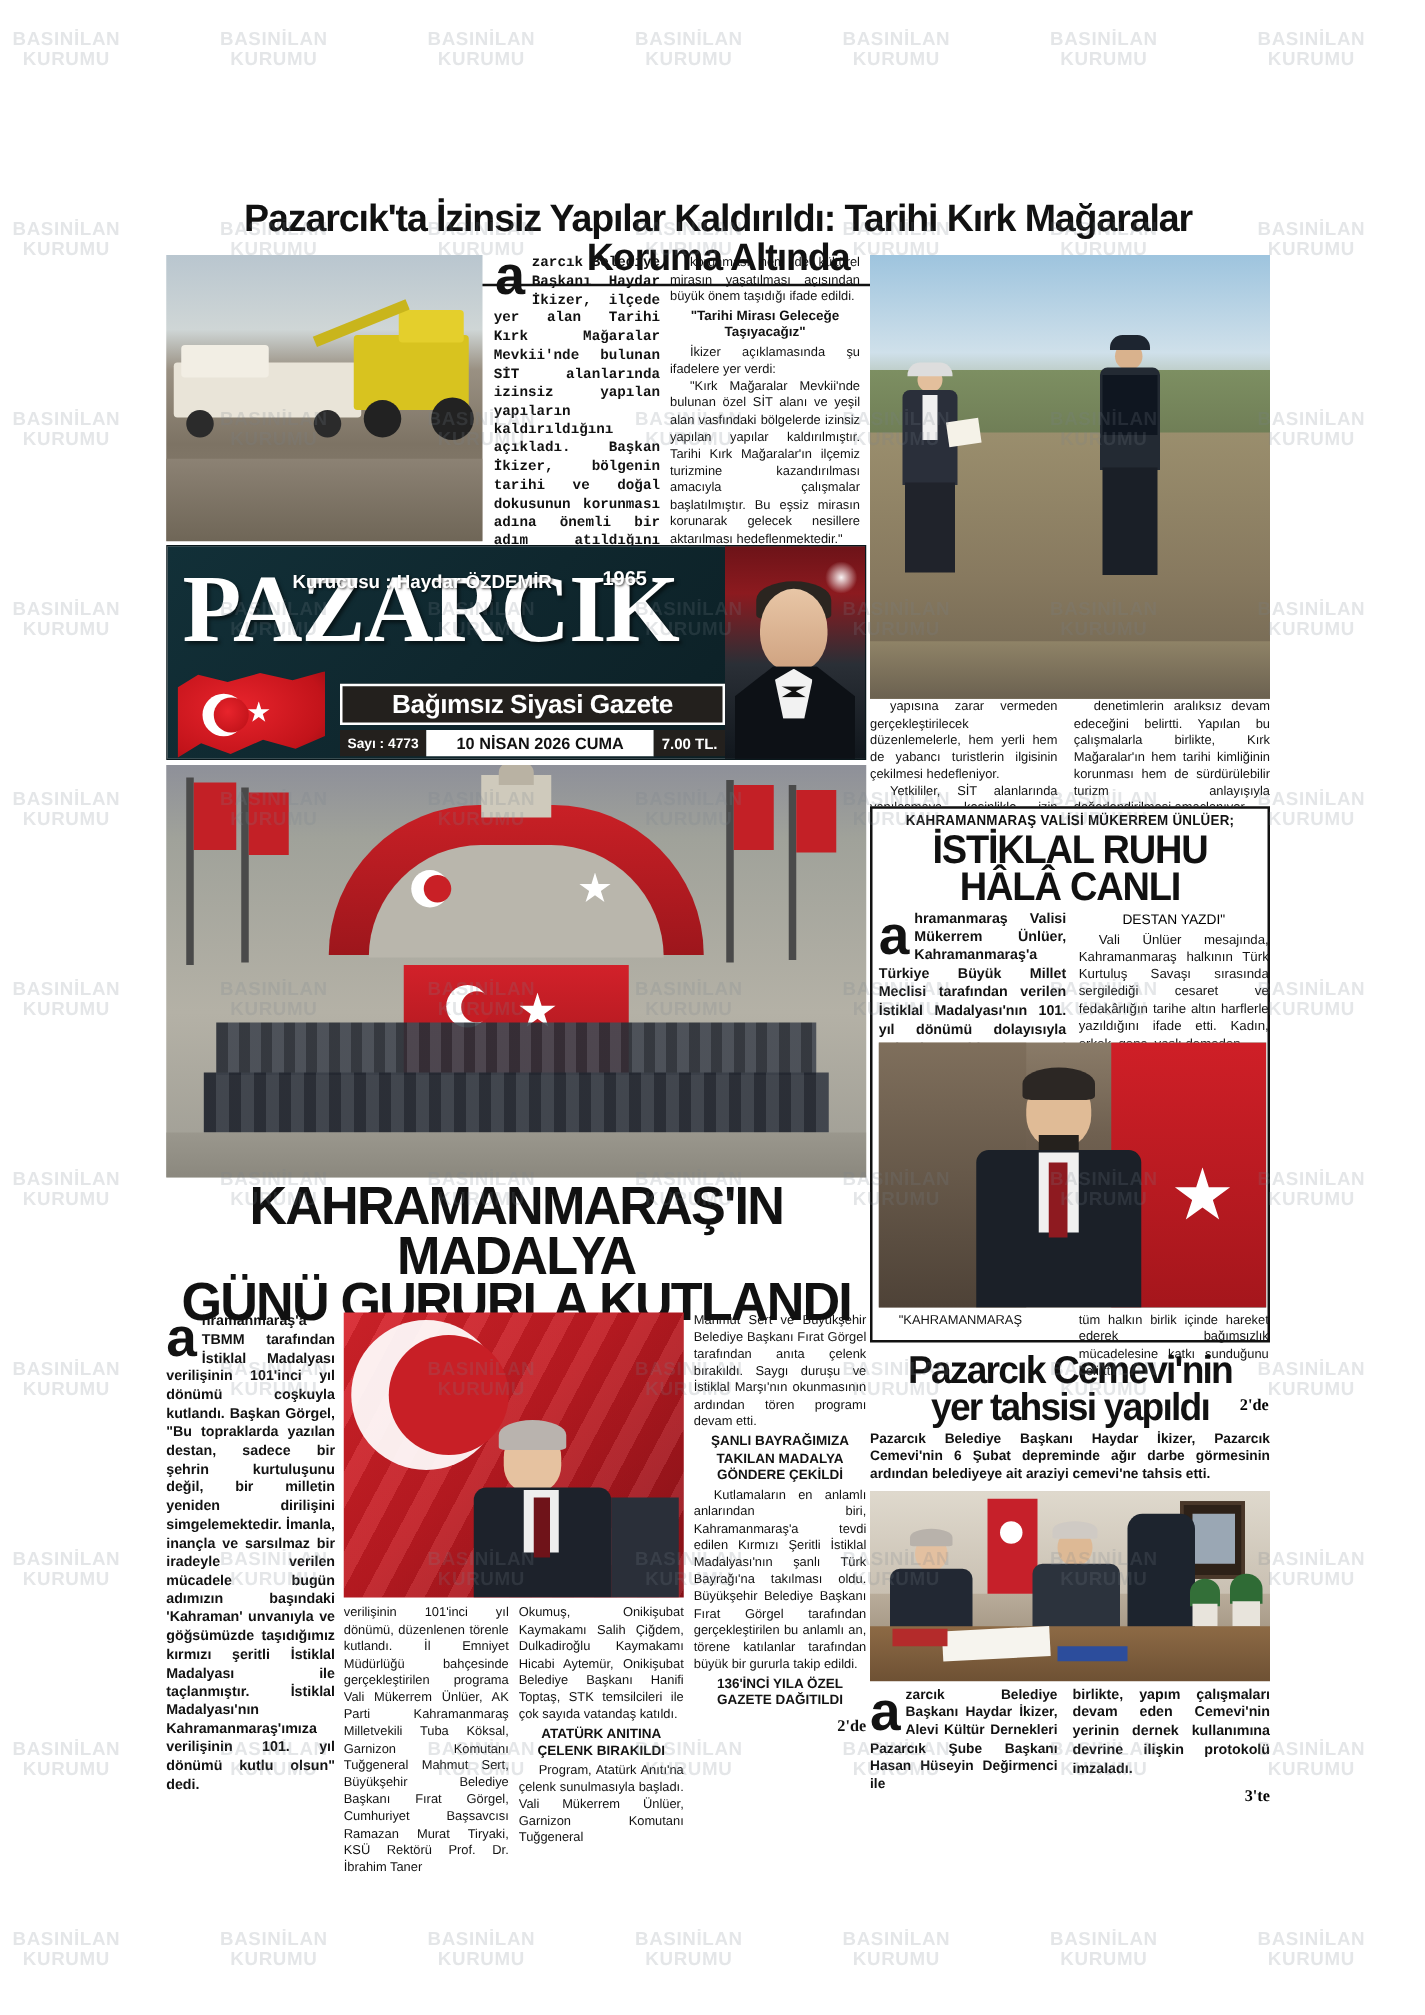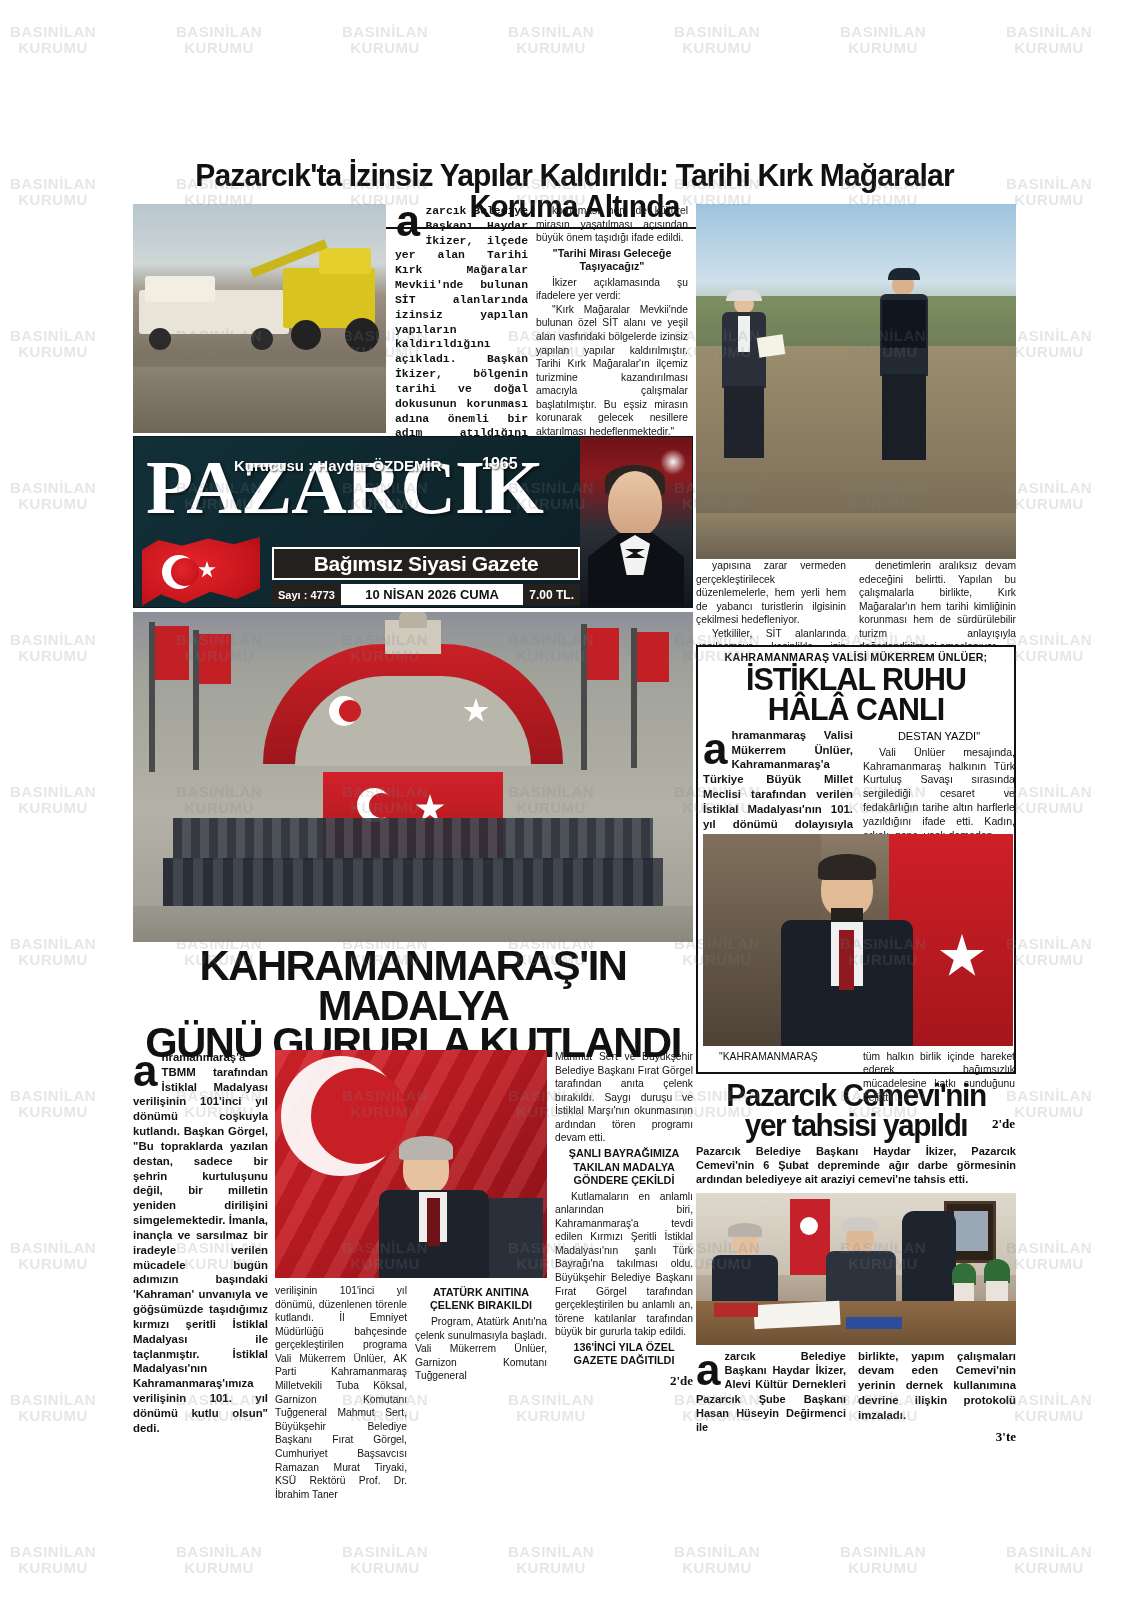--- a/index.html
+++ b/index.html
@@ -734,20 +734,21 @@
       <div style="position:absolute;left:144px;top:142px;width:28px;height:50px;background:#eee;"></div>
       <div style="position:absolute;left:152px;top:148px;width:13px;height:48px;background:#6f1319;"></div>
       <div style="position:absolute;left:214px;top:148px;width:54px;height:80px;background:#2a2f39;"></div>
     </div>
 
     <div class="body-txt" style="position:absolute;left:142px;top:234px;width:132px;">
       <p style="text-indent:0;">verilişinin 101'inci yıl dönümü, düzenlenen törenle kutlandı. İl Emniyet Müdürlüğü bahçesinde gerçekleştirilen programa Vali Mükerrem Ünlüer, AK Parti Kahramanmaraş Milletvekili Tuba Köksal, Garnizon Komutanı Tuğgeneral Mahmut Sert, Büyükşehir Belediye Başkanı Fırat Görgel, Cumhuriyet Başsavcısı Ramazan Murat Tiryaki, KSÜ Rektörü Prof. Dr. İbrahim Taner</p>
     </div>
 
     <div class="body-txt" style="position:absolute;left:282px;top:234px;width:132px;">
+      <p style="text-indent:0;">Okumuş, Onikişubat Kaymakamı Salih Çiğdem, Dulkadiroğlu Kaymakamı Hicabi Aytemür, Onikişubat Belediye Başkanı Hanifi Toptaş, STK temsilcileri ile çok sayıda vatandaş katıldı.</p>
       <div class="subhead">ATATÜRK ANITINA ÇELENK BIRAKILDI</div>
       <p>Program, Atatürk Anıtı'na çelenk sunulmasıyla başladı. Vali Mükerrem Ünlüer, Garnizon Komutanı Tuğgeneral</p>
     </div>
 
     <div class="body-txt" style="position:absolute;left:422px;top:0;width:138px;">
       <p style="text-indent:0;">Mahmut Sert ve Büyükşehir Belediye Başkanı Fırat Görgel tarafından anıta çelenk bırakıldı. Saygı duruşu ve İstiklal Marşı'nın okunmasının ardından tören programı devam etti.</p>
       <div class="subhead">ŞANLI BAYRAĞIMIZA TAKILAN MADALYA GÖNDERE ÇEKİLDİ</div>
       <p>Kutlamaların en anlamlı anlarından biri, Kahramanmaraş'a tevdi edilen Kırmızı Şeritli İstiklal Madalyası'nın şanlı Türk Bayrağı'na takılması oldu. Büyükşehir Belediye Başkanı Fırat Görgel tarafından gerçekleştirilen bu anlamlı an, törene katılanlar tarafından büyük bir gururla takip edildi.</p>
       <div class="subhead">136'İNCİ YILA ÖZEL GAZETE DAĞITILDI</div>
       <div class="pageref" style="margin-top:4px;">2'de</div>

